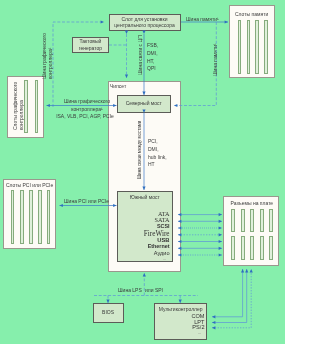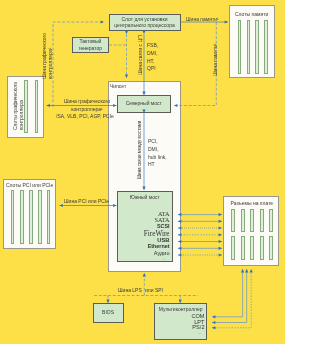--- a/index.html
+++ b/index.html
@@ -1,17 +1,17 @@
 <!DOCTYPE html>
 <html><head>
 <meta charset="utf-8">
 <style>
   html,body{margin:0;padding:0;background:#ffffff;}
   body{width:285px;height:344px;overflow:hidden;font-family:"Liberation Sans",sans-serif;}
-  #stage{position:relative;width:285px;height:344px;background:#fde047;}
+  #stage{position:relative;width:285px;height:344px;background:#86efac;}
   svg#wires{position:absolute;left:0;top:0;pointer-events:none;z-index:5;}
   .box{position:absolute;box-sizing:border-box;border:0.7px solid #5c5c58;background:#d2e8cb;
        display:flex;align-items:center;justify-content:center;text-align:center;
        font-family:"Liberation Sans",sans-serif;font-size:5.0px;line-height:1.35;color:#3a3a3a;}
   .panel{position:absolute;box-sizing:border-box;border:0.6px solid #9a978d;background:#fdfbf6;}
   .slot{position:absolute;box-sizing:border-box;border:0.55px solid #86ab7d;background:#dff0da;}
   .cap{position:absolute;z-index:8;font-family:"Liberation Sans",sans-serif;font-size:5px;color:#3b3b3b;
        white-space:nowrap;line-height:1.3;}
   .vtext{position:absolute;z-index:8;font-family:"Liberation Sans",sans-serif;font-size:5px;color:#3b3b3b;
        white-space:nowrap;transform-origin:0 0;}

